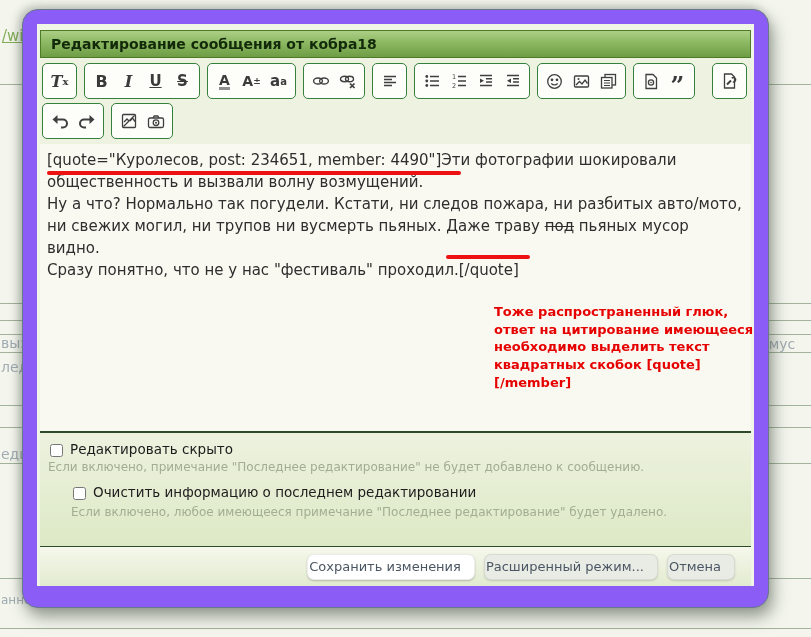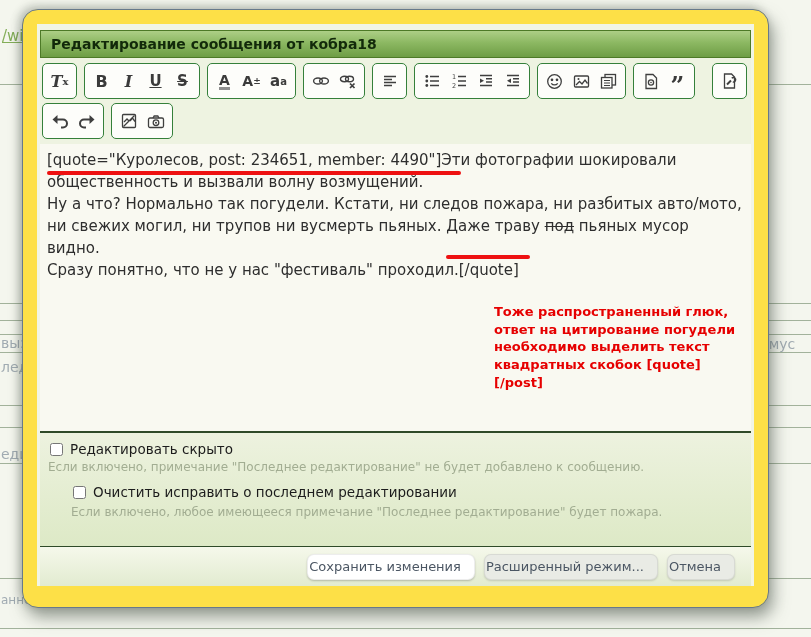--- a/index.html
+++ b/index.html
@@ -7,21 +7,21 @@
   body { font-family:"DejaVu Sans", sans-serif; background:#f4f6ee; position:relative; overflow:hidden; }
 
   
   .bg-line { position:absolute; left:0; right:0; height:1px; background:#5e7a57; opacity:.55; }
   .bg-frag { position:absolute; color:#98a3ac; font-size:14px; opacity:.9; white-space:nowrap; }
   .bg-link { position:absolute; color:#83ae58; font-size:15px; text-decoration:underline; white-space:nowrap; }
 
   
   .modal {
     position:absolute; left:22px; top:9px; width:747px; height:599px;
-    background:#fde047; border:1px solid #67798b; border-radius:16px;
+    background:#8b5cf6; border:1px solid #67798b; border-radius:16px;
     padding:14px 14px 21px 14px;
     box-shadow:4px 9px 16px rgba(70,80,70,.55), -3px -3px 9px rgba(70,80,70,.30);
   }
   .modal-inner { background:#f1f5e6; width:100%; height:100%; overflow:hidden;
     display:flex; flex-direction:column; padding:6px 3px 0 3px; }
 
   
   .titlebar {
     flex:none; height:28px; line-height:26px;
     background:linear-gradient(180deg,#adcf86 0%,#8cb862 45%,#6e9d45 100%);
@@ -61,21 +61,21 @@
   .redbar.r1 { left:7px; top:27px; width:414px; }
   .redbar.r2 { left:406px; top:111px; width:84px; }
   .annotation { position:absolute; left:454px; top:159px; width:272px;
     color:#e60000; font-weight:bold; font-size:13px; line-height:17.7px; }
 
   .sep2 { flex:none; height:2px; background:#2f4a28; }
   .sep1 { flex:none; height:1px; background:#2f4a28; }
 
   
   .options { flex:none; height:113px; background:linear-gradient(180deg,#edf2df,#dde9c6); position:relative; }
-  .opt-row { position:absolute; display:flex; align-items:center; gap:7px; }
+  .opt-row { position:absolute; display:flex; align-items:flex-end; gap:7px; }
   .opt-row input[type=checkbox] { width:13px; height:13px; accent-color:#8a8a8a; }
   .opt-label { font-size:13.5px; color:#1c1c1c; }
   .opt-hint { position:absolute; font-size:12px; color:#a2ad92; white-space:nowrap; }
   .row-silent { top:8px; left:10px; }
   .hint-silent { top:27px; left:8px; }
   .row-clear { top:51px; left:33px; }
   .hint-clear { top:72px; left:31px; }
 
   
   .buttonbar { flex:none; height:40px; background:linear-gradient(180deg,#f5f8eb,#e2ebd0);
@@ -284,41 +284,41 @@
       <div class="ed-line">общественность и вызвали волну возмущений.</div>
       <div class="ed-line">Ну а что? Нормально так погудели. Кстати, ни следов пожара, ни разбитых авто/мото,</div>
       <div class="ed-line"><span>ни свежих могил, ни трупов ни вусмерть пьяных. Даже траву </span><span class="struck">под</span><span> пьяных мусор видно.</span></div>
       <div class="ed-line">Сразу понятно, что не у нас "фестиваль" проходил.[/quote]</div>
 
       <div class="redbar r1"></div>
       <div class="redbar r2"></div>
 
       <div class="annotation">
         <div>Тоже распространенный глюк,</div>
-        <div>ответ на цитирование погудели</div>
+        <div>ответ на цитирование имеющееся</div>
         <div>необходимо выделить текст</div>
         <div>квадратных скобок [quote]</div>
-        <div>[/post]</div>
+        <div>[/member]</div>
       </div>
     </div>
 
     <div class="sep2"></div>
 
     <div class="options">
       <div class="opt-row row-silent">
         <input type="checkbox" style="">
         <span class="opt-label">Редактировать скрыто</span>
       </div>
       <div class="opt-hint hint-silent">Если включено, примечание "Последнее редактирование" не будет добавлено к сообщению.</div>
 
       <div class="opt-row row-clear">
         <input type="checkbox" style="">
-        <span class="opt-label">Очистить исправить о последнем редактировании</span>
-      </div>
-      <div class="opt-hint hint-clear">Если включено, любое имеющееся примечание "Последнее редактирование" будет пожара.</div>
+        <span class="opt-label">Очистить информацию о последнем редактировании</span>
+      </div>
+      <div class="opt-hint hint-clear">Если включено, любое имеющееся примечание "Последнее редактирование" будет удалено.</div>
     </div>
 
     <div class="sep1"></div>
 
     <div class="buttonbar">
       <button class="btn btn-primary">Сохранить изменения</button>
       <button class="btn btn-secondary">Расширенный режим...</button>
       <button class="btn btn-secondary">Отмена</button>
     </div>
 

